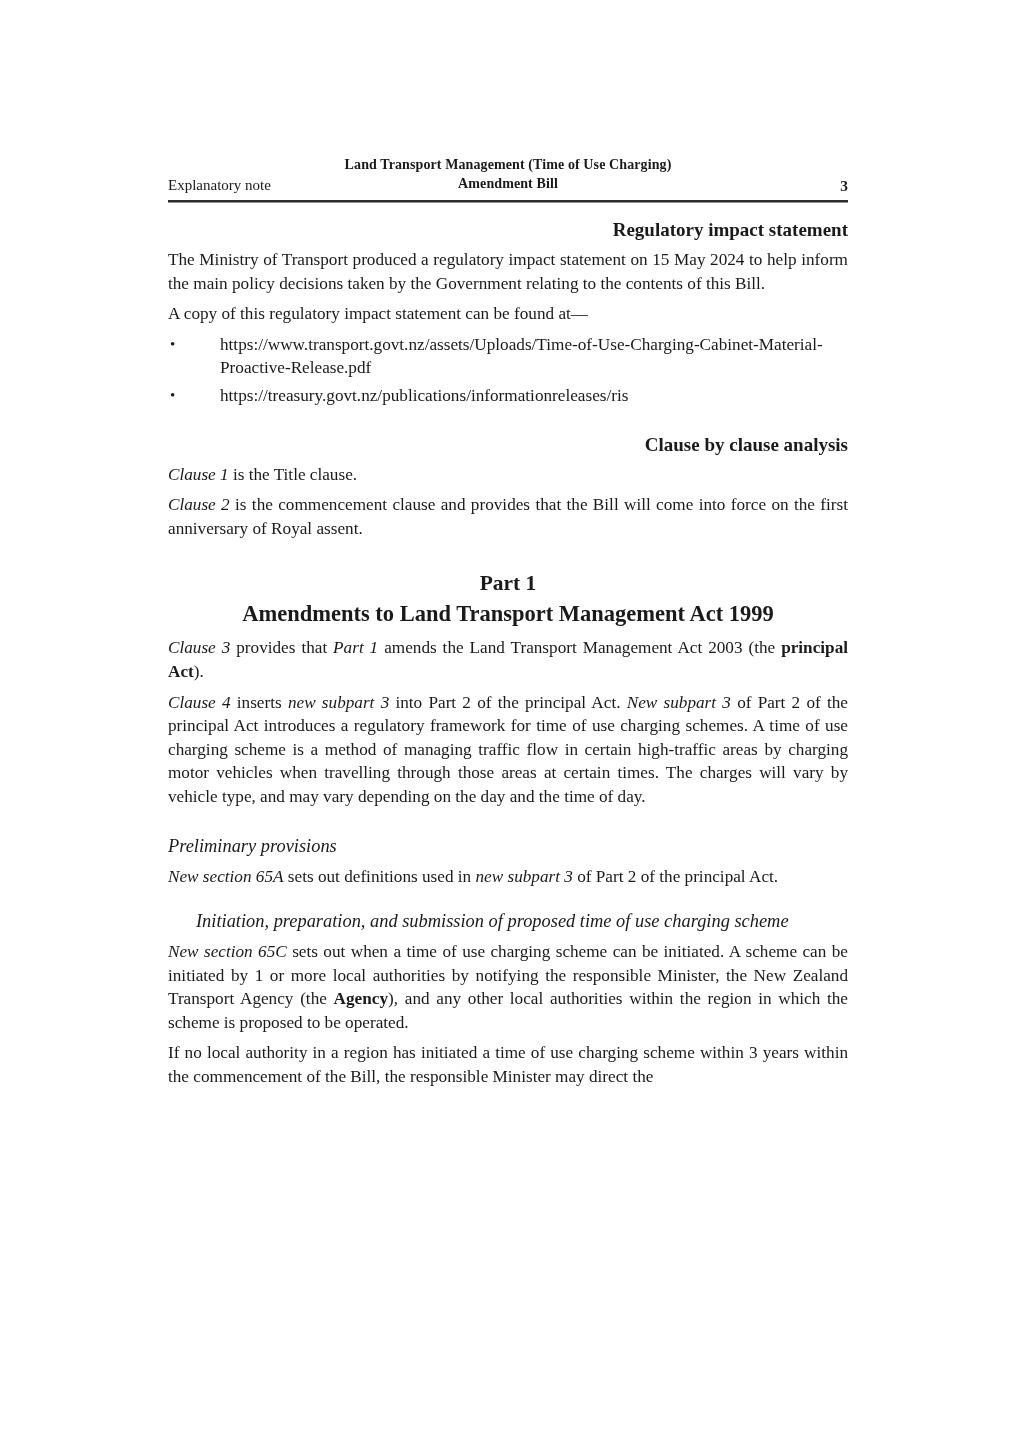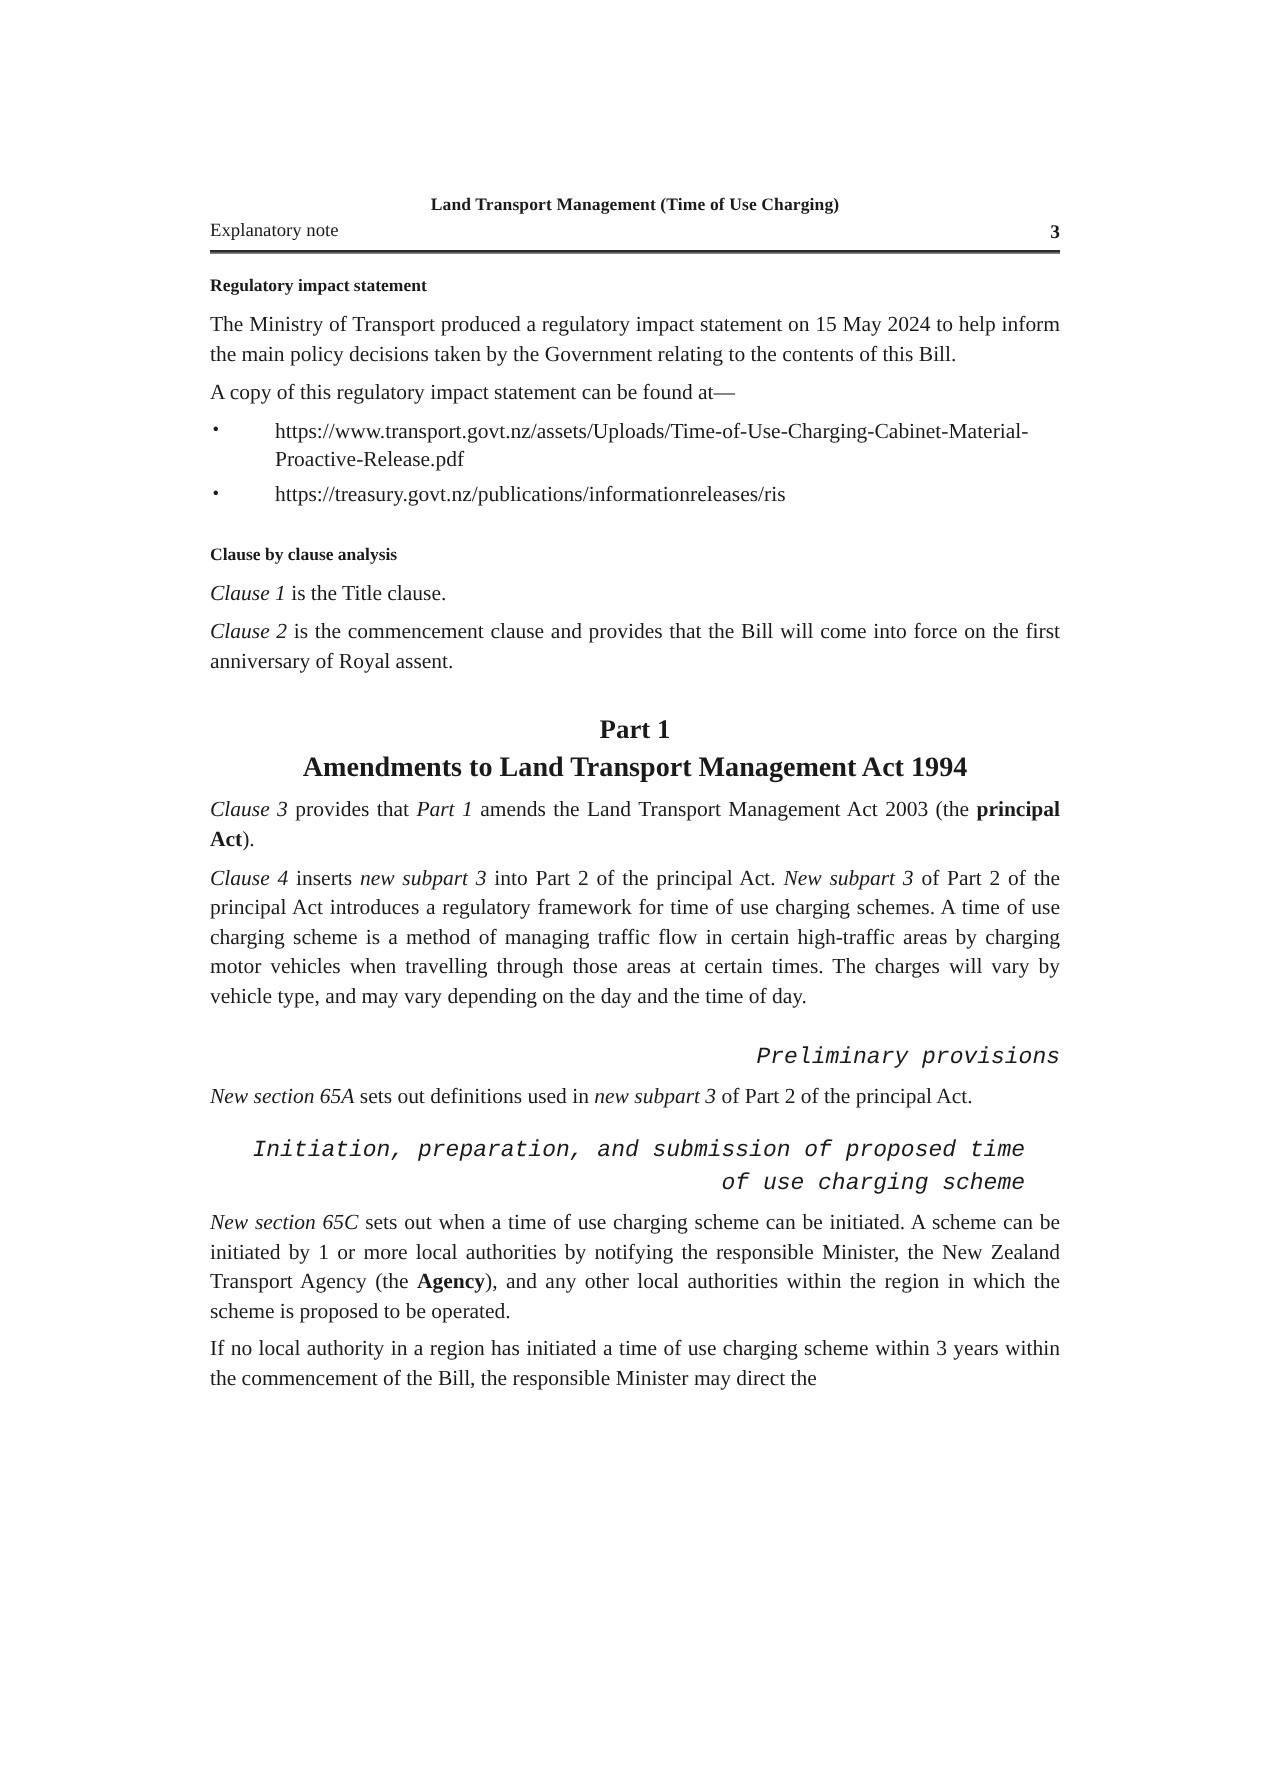--- a/index.html
+++ b/index.html
@@ -75,22 +75,22 @@
   p.para {
     margin: 4px 0 7px 0;
     text-align: justify;
     text-justify: inter-word;
     hyphens: manual;
   }
   p.para:last-child { margin-bottom: 0; }
 
   h2.center-bold {
     margin: 0 0 6px 0;
-    text-align: left;
-    font-size: 14px;
+    text-align: right;
+    font-size: 19px;
     line-height: 25px;
     font-weight: bold;
   }
 
   h2.part-title {
     margin: 0;
     text-align: center;
     font-size: 21.5px;
     line-height: 30px;
     font-weight: bold;
@@ -98,26 +98,25 @@
   h2.part-subtitle {
     margin: 0 0 7px 0;
     text-align: center;
     font-size: 22.5px;
     line-height: 31px;
     font-weight: bold;
   }
 
   h3.center-italic {
     margin: 0 0 6px 0;
-    text-align: right;
+    text-align: left;
     font-style: italic;
     font-size: 18.4px;
     line-height: 26px;
     font-weight: normal;
-    font-family: Liberation Mono, monospace;
   }
   h3.center-italic.wrap {
     padding: 0 28px;
   }
 
   ul.bullets {
     margin: 0 0 7px 0;
     padding: 0;
     list-style: none;
   }
@@ -144,20 +143,21 @@
   .spacer-sm { height: 13px; }
 </style>
 </head>
 <body>
 
 <div class="page">
 
   <div class="runhead">
     <div class="runhead-center">
       <div>Land Transport Management (Time of Use Charging)</div>
+      <div>Amendment Bill</div>
     </div>
     <div class="runhead-left">Explanatory note</div>
     <div class="runhead-right">3</div>
     <div class="runhead-rule"></div>
   </div>
 
   <div class="content">
 
     <h2 class="center-bold">Regulatory impact statement</h2>
 
@@ -184,21 +184,21 @@
       <span class="it">Clause 1</span><span> is the Title clause.</span>
     </p>
 
     <p class="para">
       <span class="it">Clause 2</span><span> is the commencement clause and provides that the Bill will come into force on the first anniversary of Royal assent.</span>
     </p>
 
     <div class="spacer-lg"></div>
 
     <h2 class="part-title">Part 1</h2>
-    <h2 class="part-subtitle">Amendments to Land Transport Management Act 1994</h2>
+    <h2 class="part-subtitle">Amendments to Land Transport Management Act 1999</h2>
 
     <p class="para">
       <span class="it">Clause 3</span><span> provides that </span><span class="it">Part 1</span><span> amends the Land Transport Management Act 2003 (the </span><span class="bd">principal Act</span><span>).</span>
     </p>
 
     <p class="para">
       <span class="it">Clause 4</span><span> inserts </span><span class="it">new subpart 3</span><span> into Part 2 of the principal Act. </span><span class="it">New subpart 3</span><span> of Part 2 of the principal Act introduces a regulatory framework for time of use charging schemes. A time of use charging scheme is a method of managing traffic flow in certain high-traffic areas by charging motor vehicles when travelling through those areas at certain times. The charges will vary by vehicle type, and may vary depending on the day and the time of day.</span>
     </p>
 
     <div class="spacer-md"></div>

